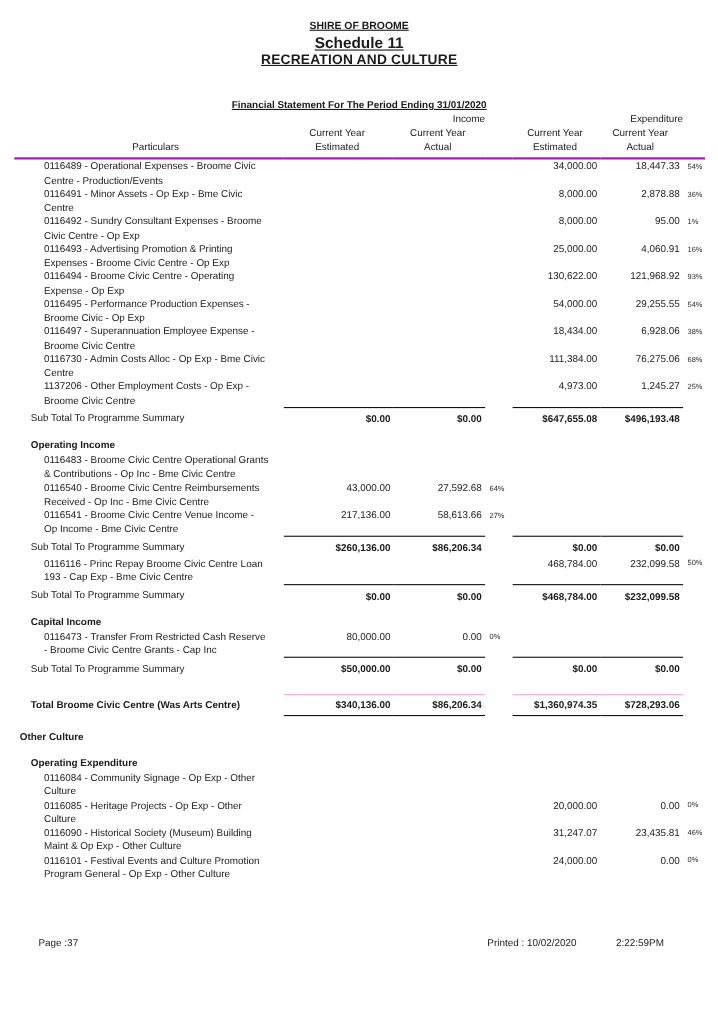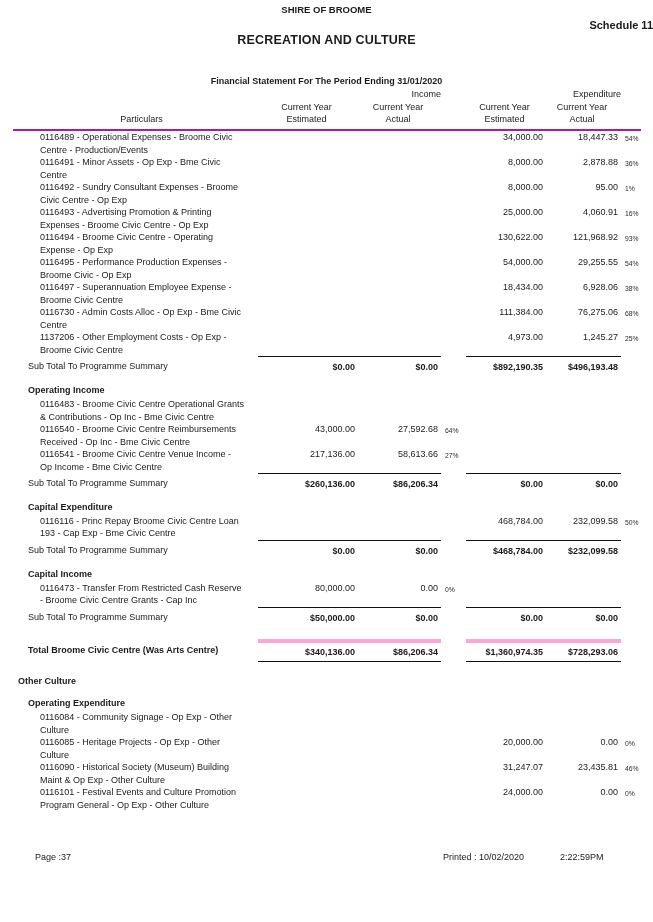--- a/index.html
+++ b/index.html
@@ -8,23 +8,23 @@
     position:relative;
     width:653px; height:922px;
     background:#ffffff;
     margin:0 auto;
     font-family:"Liberation Sans","DejaVu Sans",sans-serif;
     font-size:9px; line-height:12.2px;
     color:#1b1b1b;
     overflow:hidden;
   }
   
-  .title-block { text-align:center; padding-top:4px; }
+  .title-block { text-align:center; padding-top:18px;text-decoration:underline; }
   .org-name      { font-weight:bold; font-size:9.5px; margin:0 0 3px 0; }
-  .schedule-name { font-weight:bold; font-size:11px; margin:0 0 3px 0;text-align:right; }
+  .schedule-name { font-weight:bold; font-size:14px; margin:0 0 3px 0; }
   .report-title  { font-weight:bold; font-size:12.5px; margin:1px 0 28px 0; letter-spacing:0.2px; }
   .report-subtitle { font-weight:bold; font-size:9px; margin:0 0 1px 0; }
 
   
   table.fin {
     border-collapse:collapse;
     table-layout:fixed;
     width:628px;
     margin-left:13px;
     font-size:9px; line-height:12.2px;
@@ -58,21 +58,21 @@
   tr.subtotal td { padding-top:4px; padding-bottom:2px; }
   tr.subtotal td.part { padding-left:15px; }
   tr.subtotal td.num { font-weight:bold; }
   tr.subtotal td.ruled { border-top:1px solid #111; }
 
   tr.spacer td { padding:0; height:15px; }
 
   tr.total td { padding-top:3px; padding-bottom:3px; }
   tr.total td.part { font-weight:bold; padding-left:15px; }
   tr.total td.num { font-weight:bold; }
-  tr.total td.ruled { border-top:4px solid #f9a8d4; border-bottom:1px solid #111; }
+  tr.total td.ruled { border-top:1px solid #f9a8d4; border-bottom:1px solid #111; }
 
   
   .footer { position:absolute; left:0; top:851px; width:534px; height:14px; }
   .footer .page-num   { position:absolute; left:35px;  top:0; }
   .footer .printed    { position:absolute; left:443px; top:0; }
   .footer .print-time { position:absolute; left:560px; top:0; }
 </style>
 </head>
 <body>
 
@@ -223,21 +223,21 @@
           <td class="pct"></td>
           <td class="num">4,973.00</td>
           <td class="num">1,245.27</td>
           <td class="pct">25%</td>
         </tr>
         <tr class="subtotal">
           <td class="part">Sub Total To Programme Summary</td>
           <td class="num ruled">$0.00</td>
           <td class="num ruled">$0.00</td>
           <td class="pct"></td>
-          <td class="num ruled">$892,190.35</td>
+          <td class="num ruled">$647,655.08</td>
           <td class="num ruled">$496,193.48</td>
           <td class="pct"></td>
         </tr>
         <tr class="section">
           <td colspan="7">Operating Income</td>
         </tr>
         <tr class="item">
           <td class="part">
             <div class="wrapbox">0116483 - Broome Civic Centre Operational Grants &amp; Contributions - Op Inc - Bme Civic Centre</div>
           </td>
@@ -271,23 +271,20 @@
           <td class="pct"></td>
         </tr>
         <tr class="subtotal">
           <td class="part">Sub Total To Programme Summary</td>
           <td class="num ruled">$260,136.00</td>
           <td class="num ruled">$86,206.34</td>
           <td class="pct"></td>
           <td class="num ruled">$0.00</td>
           <td class="num ruled">$0.00</td>
           <td class="pct"></td>
-        </tr>
-        <tr class="section">
-          <td colspan="7">Capital Expenditure</td>
         </tr>
         <tr class="item">
           <td class="part">
             <div class="wrapbox">0116116 - Princ Repay Broome Civic Centre Loan 193 - Cap Exp - Bme Civic Centre</div>
           </td>
           <td class="num"></td>
           <td class="num"></td>
           <td class="pct"></td>
           <td class="num">468,784.00</td>
           <td class="num">232,099.58</td>

